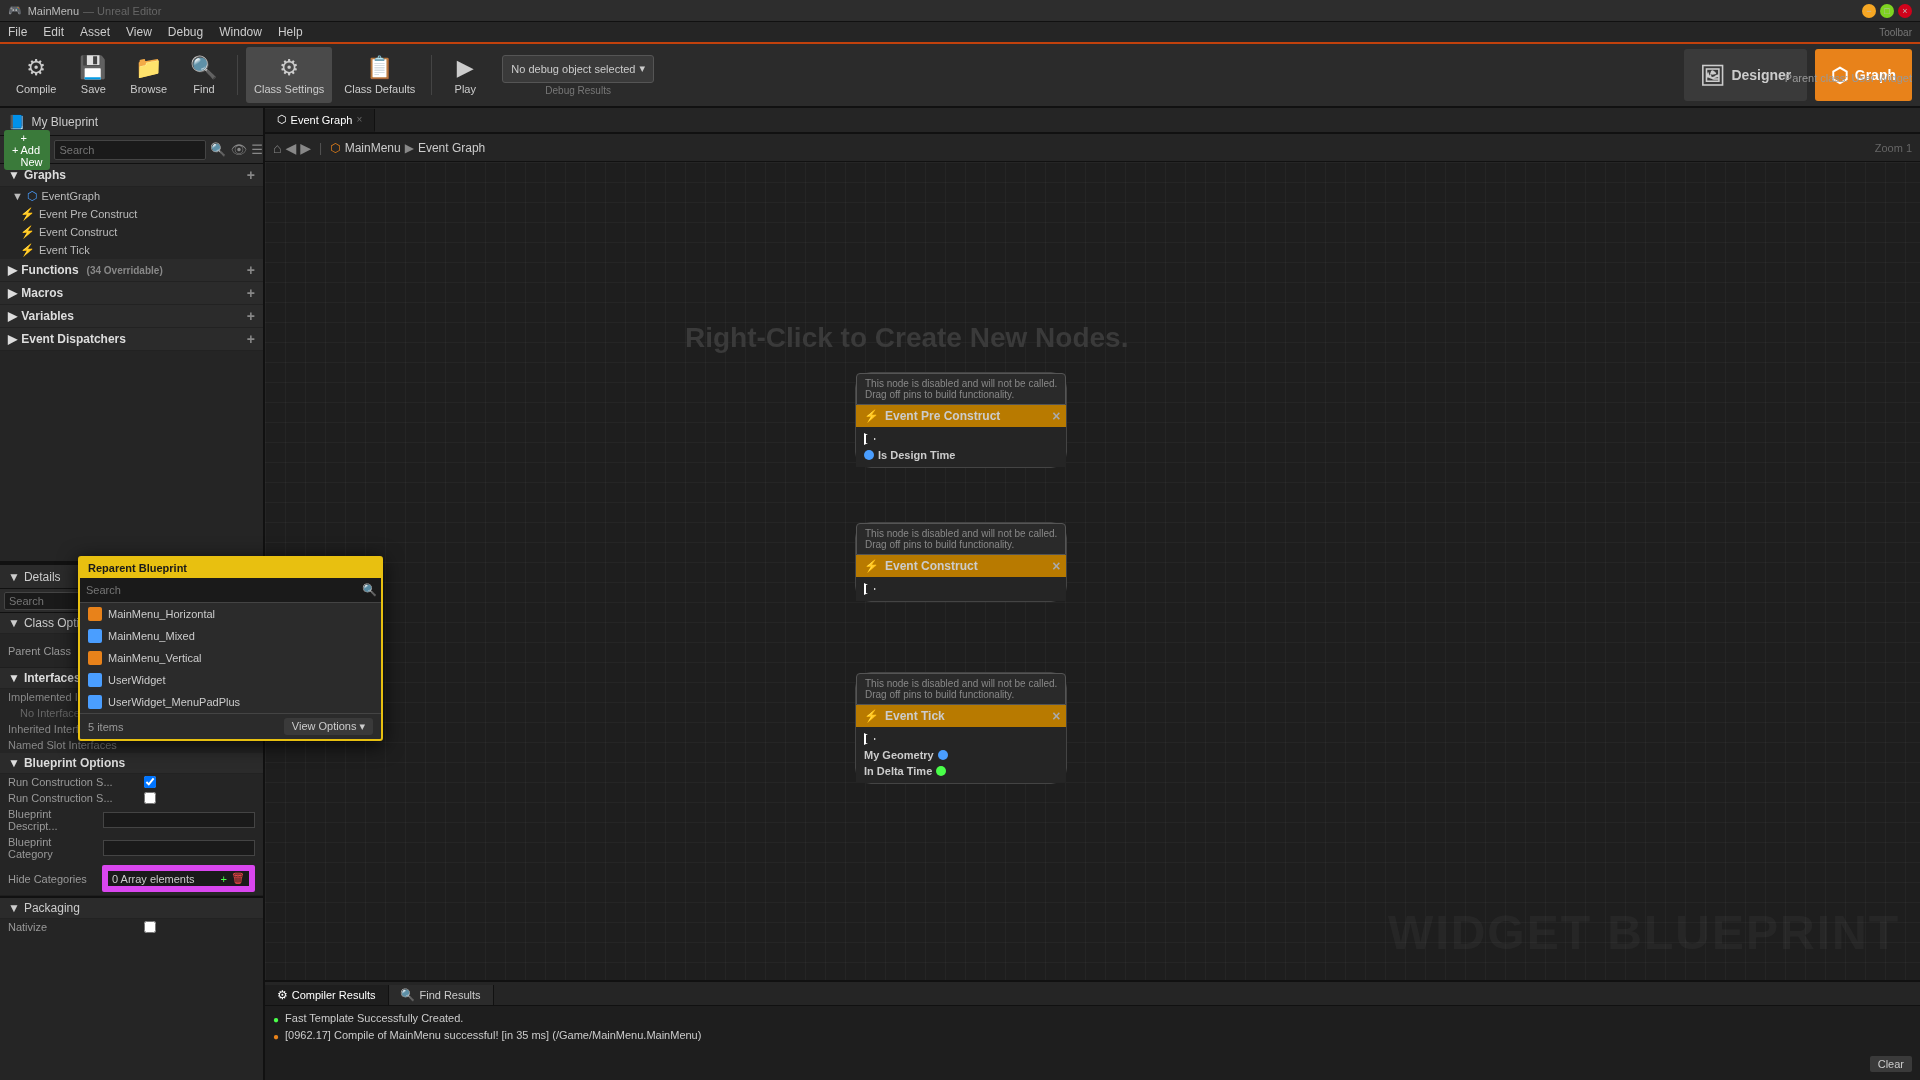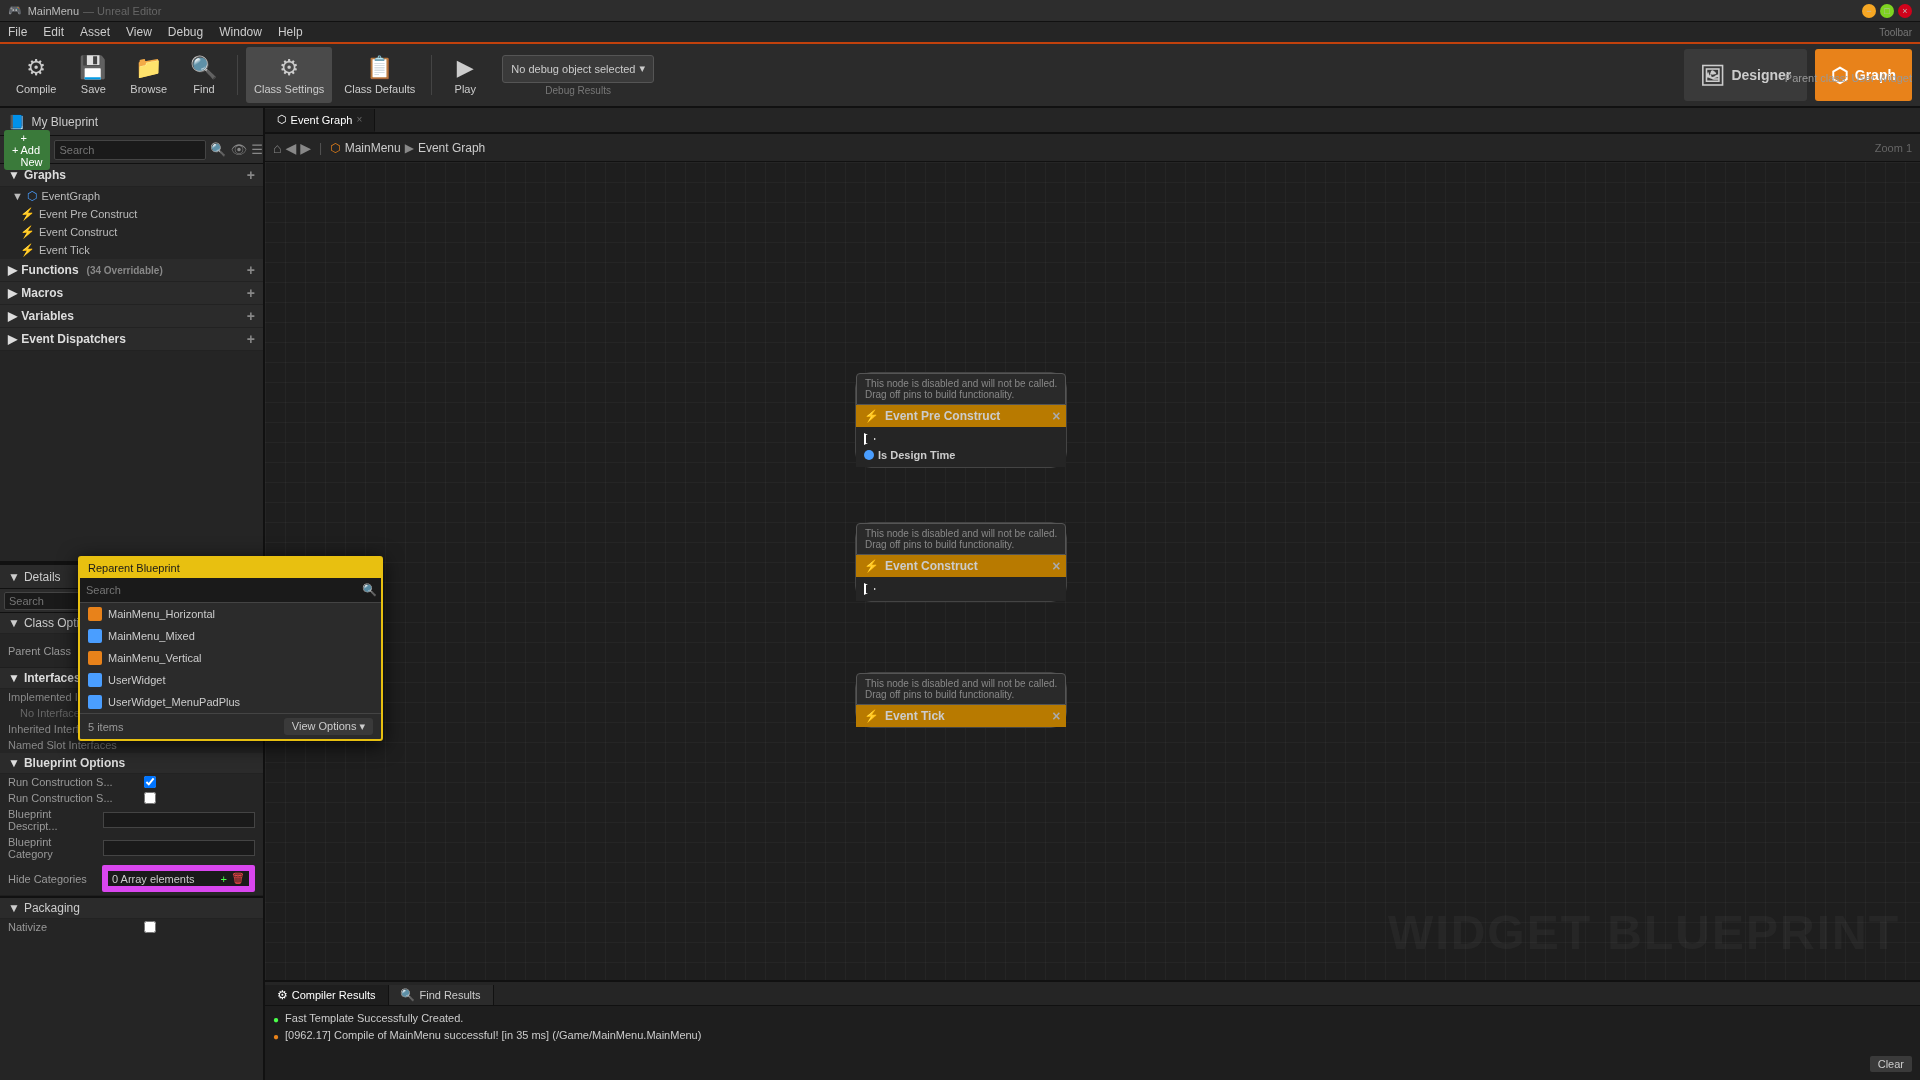--- a/index.html
+++ b/index.html
@@ -286,21 +286,21 @@
       border: 2px solid #e8c010;
       border-radius: 3px;
       z-index: 100;
       box-shadow: 0 4px 20px rgba(0,0,0,0.8);
     }
     .reparent-header {
       padding: 4px 8px;
       background: #e8c010;
       color: #1a1a1a;
       font-size: 11px;
-      font-weight: normal;
+      font-weight: bold;
     }
     .reparent-search {
       display: flex;
       align-items: center;
       padding: 4px;
       background: #1a1a1a;
       border-bottom: 1px solid #444;
     }
     .reparent-search input {
       flex: 1;
@@ -843,20 +843,21 @@
       </div>
       <span style="color:#555;margin:0 4px;">|</span>
       <span style="color:#e8821a;">⬡</span>
       <span class="bc-item">MainMenu</span>
       <span class="bc-arrow"> ▶ </span>
       <span class="bc-item">Event Graph</span>
       <span class="zoom-label">Zoom 1</span>
     </div>
 
     <div id="graph-canvas">
+      <div class="hint-text">Right-Click to Create New Nodes.</div>
 
       <div class="bp-node" style="top:210px;left:590px;">
         <div class="bp-node-warning">This node is disabled and will not be called.<br>Drag off pins to build functionality.</div>
         <div class="bp-node-header yellow">
           <span>⚡</span>
           <span>Event Pre Construct</span>
           <span class="node-close-btn">×</span>
         </div>
         <div class="bp-node-body">
           <div class="node-pin-row">
@@ -883,20 +884,33 @@
         </div>
       </div>
 
       <div class="bp-node" style="top:510px;left:590px;">
         <div class="bp-node-warning">This node is disabled and will not be called.<br>Drag off pins to build functionality.</div>
         <div class="bp-node-header yellow">
           <span>⚡</span>
           <span>Event Tick</span>
           <span class="node-close-btn">×</span>
         </div>
+        <div class="bp-node-body">
+          <div class="node-pin-row">
+            <span class="pin-connector"></span>
+          </div>
+          <div class="node-pin-row">
+            <span>My Geometry</span>
+            <span class="pin-dot blue"></span>
+          </div>
+          <div class="node-pin-row">
+            <span>In Delta Time</span>
+            <span class="pin-dot green"></span>
+          </div>
+        </div>
       </div>
 
       <div class="wb-watermark">WIDGET BLUEPRINT</div>
     </div>
 
     <div id="bottom-panel" style="position:relative;">
       <div id="compiler-tabs">
         <div class="comp-tab active">
           <span class="comp-icon">⚙</span>
           <span>Compiler Results</span>

